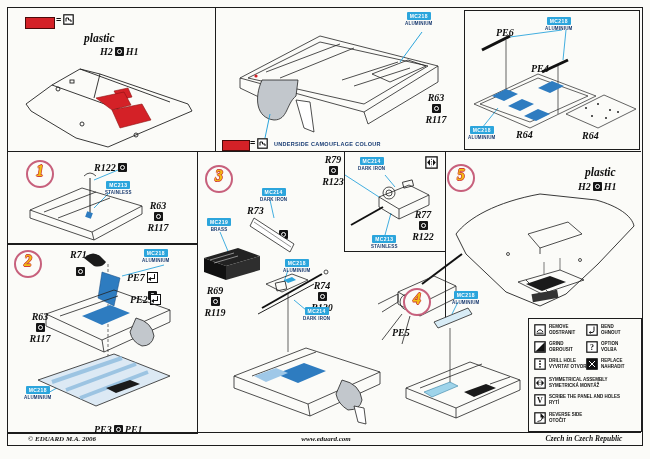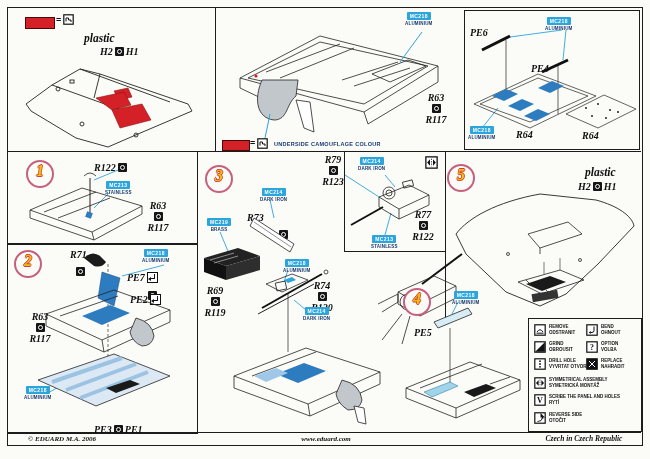--- a/index.html
+++ b/index.html
@@ -114,21 +114,21 @@
   </div>
   <div class="swatch" style="left:222px;top:140px;width:26px;height:9px"></div>
   <span class="eq" style="left:250px;top:138px">=</span>
   <svg class="sic" style="left:257px;top:138px" viewBox="0 0 11 11">
     <rect x="0.8" y="0.8" width="9.4" height="9.4" fill="#fff" stroke="#111" stroke-width="1.2"></rect>
     <polyline points="3,7.5 3,4 5.5,4 5.5,6 8,6 8,8" fill="none" stroke="#111" stroke-width="1"></polyline>
   </svg>
   <div class="note" style="left:274px;top:141px">UNDERSIDE CAMOUFLAGE COLOUR</div>
 
   
-  <div class="pl" style="left:470px;top:27px">PE6</div>
+  <div class="pl" style="left:496px;top:27px">PE6</div>
   <div class="badge" style="left:545px;top:17px">
     <span class="bc">MC218</span>
     <span class="bn">ALUMINIUM</span>
   </div>
   <div class="pl" style="left:531px;top:63px">PE4</div>
   <svg class="abs" style="left:466px;top:16px" width="170" height="126" viewBox="0 0 170 126">
     <line x1="96" y1="14" x2="44" y2="21" stroke="#2ca5dc" stroke-width="0.9"></line>
     <line x1="100" y1="14" x2="97" y2="44" stroke="#2ca5dc" stroke-width="0.9"></line>
     <line x1="16" y1="112" x2="32" y2="92" stroke="#2ca5dc" stroke-width="0.9"></line>
     <line x1="16" y1="34" x2="44" y2="20" stroke="#111" stroke-width="3"></line>
@@ -245,21 +245,21 @@
   
   <div class="snum" style="left:205px;top:165px">3</div>
   <div class="badge" style="left:260px;top:188px">
     <span class="bc">MC214</span>
     <span class="bn">DARK IRON</span>
   </div>
   <div class="badge" style="left:207px;top:218px">
     <span class="bc">MC219</span>
     <span class="bn">BRASS</span>
   </div>
-  <div class="pl" style="left:247px;top:212px">R73</div>
+  <div class="pl" style="left:247px;top:205px">R73</div>
   <span class="vic abs" style="left:252px;top:225px"></span>
   <div class="badge" style="left:283px;top:259px">
     <span class="bc">MC218</span>
     <span class="bn">ALUMINIUM</span>
   </div>
   <div class="col" style="left:304px;top:280px;width:36px">
     <span class="lbl">R74</span>
     <span class="vic"></span>
     <span class="lbl">R120</span>
   </div>
@@ -355,21 +355,21 @@
       <rect x="58" y="28" width="10" height="6" transform="rotate(-14 63 31)"></rect>
     </g>
   </svg>
 
   
   <div class="snum" style="left:403px;top:288px">4</div>
   <div class="badge" style="left:452px;top:291px">
     <span class="bc">MC218</span>
     <span class="bn">ALUMINIUM</span>
   </div>
-  <div class="pl" style="left:414px;top:327px">PE5</div>
+  <div class="pl" style="left:392px;top:327px">PE5</div>
   <svg class="abs" style="left:394px;top:300px" width="138" height="130" viewBox="0 0 138 130">
     <line x1="64" y1="2" x2="58" y2="14" stroke="#2ca5dc" stroke-width="0.9"></line>
     <polygon points="40,22 74,8 78,14 44,28" fill="#d8ecf6" stroke="#222" stroke-width="0.8"></polygon>
     <line x1="56" y1="28" x2="56" y2="86" stroke="#222" stroke-width="0.7"></line>
     <g fill="none" stroke="#222" stroke-width="0.8">
       <polygon points="12,88 76,62 126,80 62,108"></polygon>
       <polyline points="12,88 12,98 62,118 62,108"></polyline>
       <polyline points="126,80 126,90 62,118"></polyline>
       <polyline points="26,88 88,64"></polyline>
       <polyline points="96,84 116,77"></polyline>

